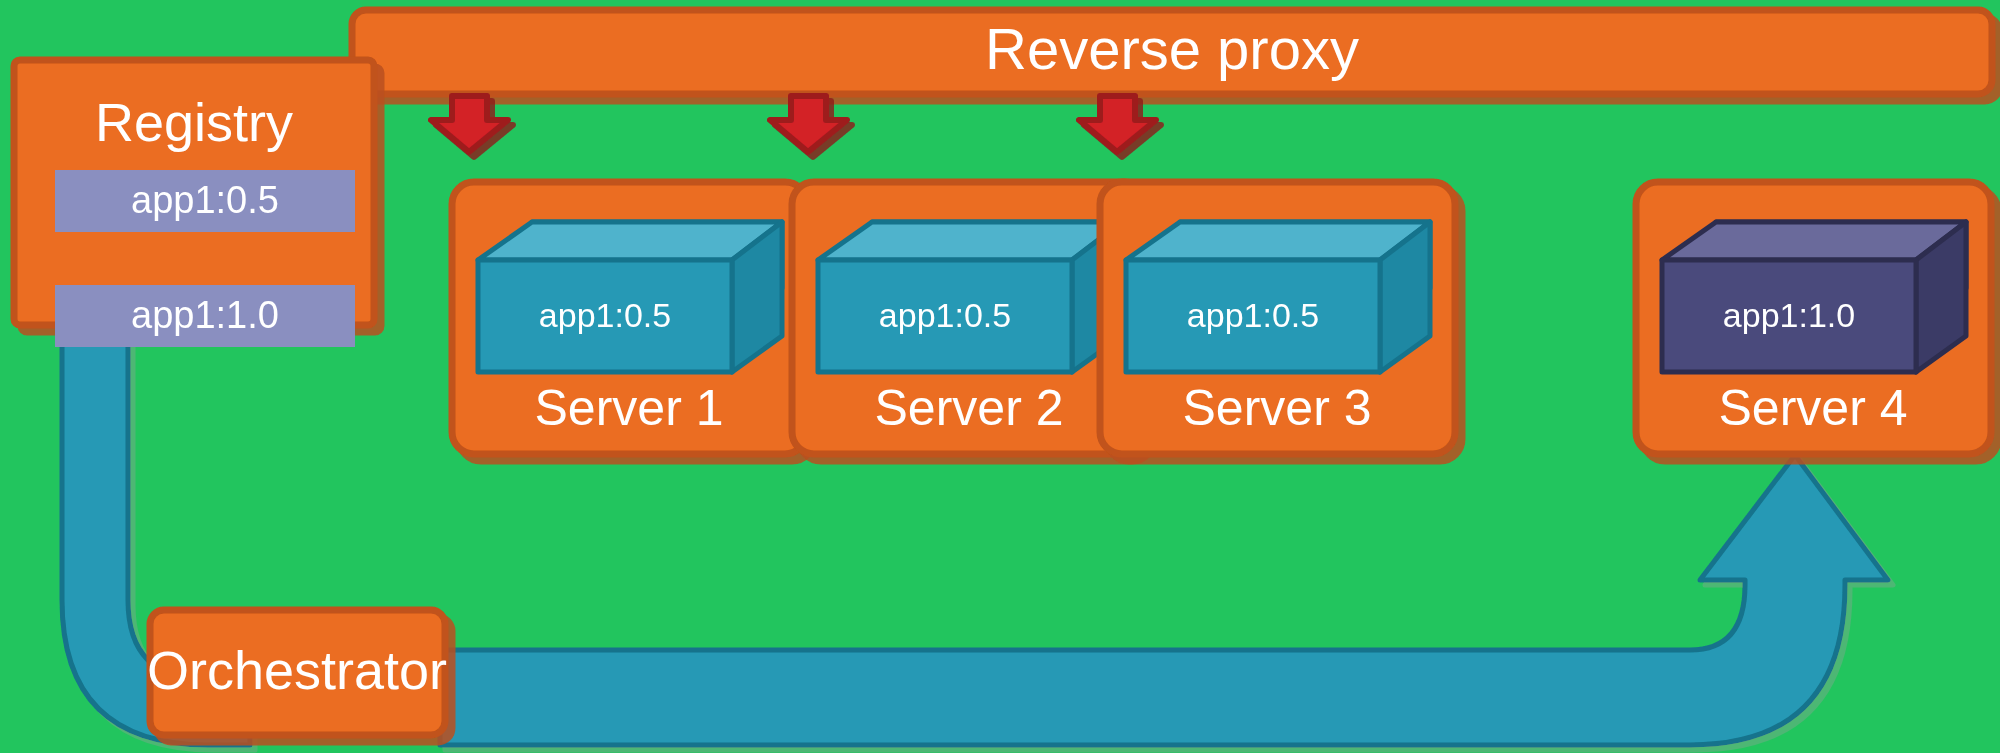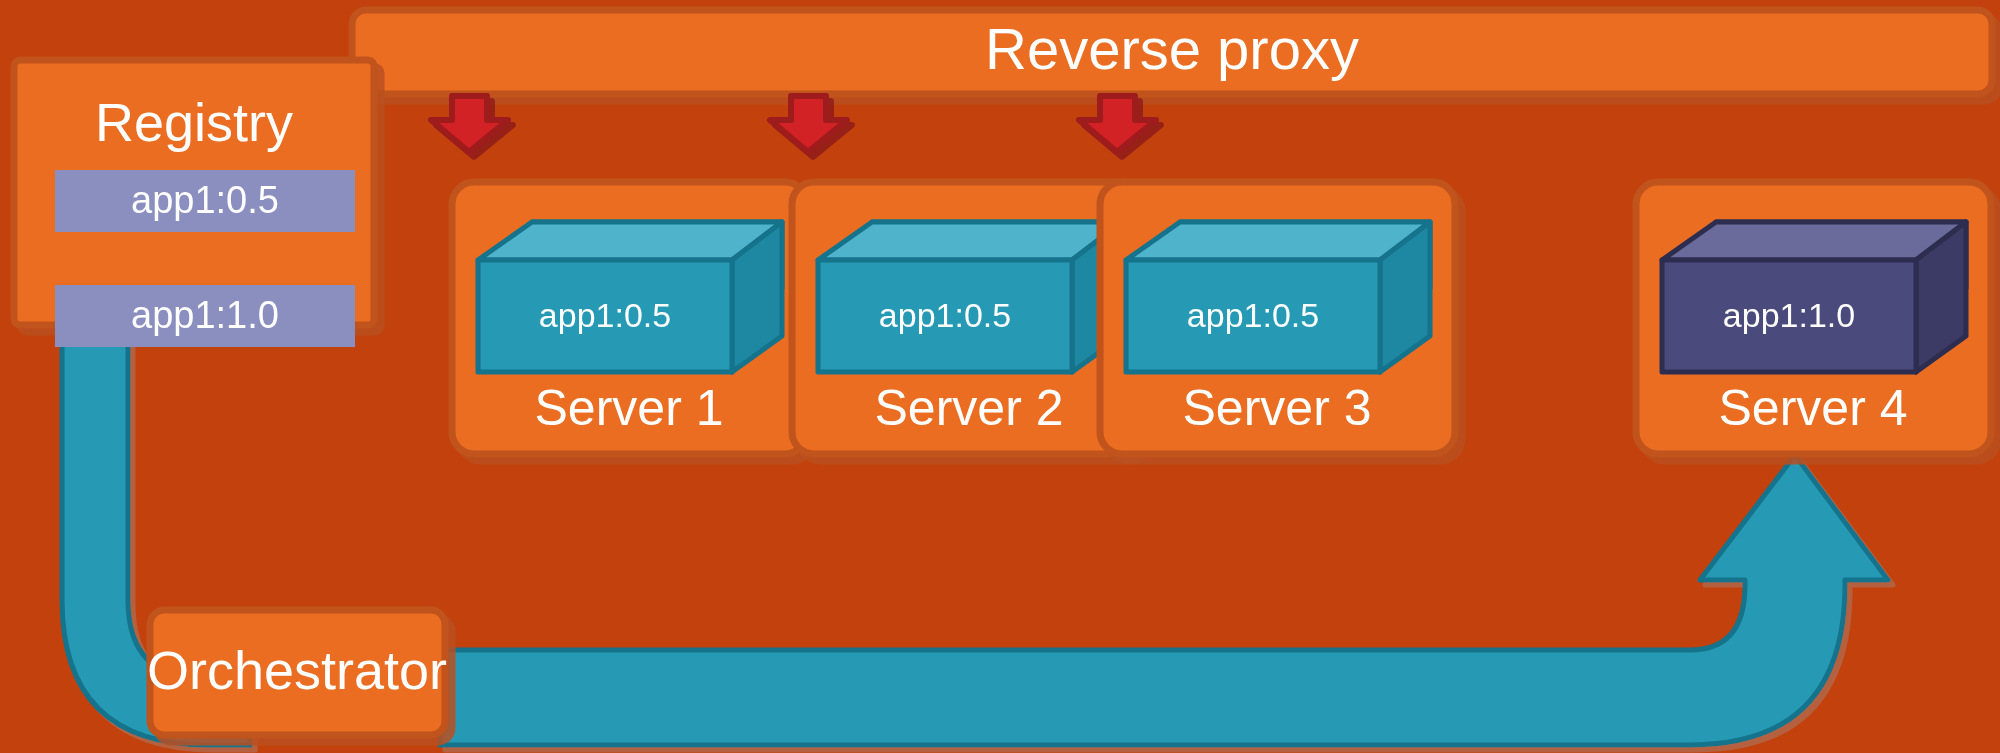--- a/index.html
+++ b/index.html
@@ -7,21 +7,21 @@
     padding: 0;
     background: #ffffff;
   }
   body {
     font-family: "Liberation Sans", sans-serif;
   }
   #canvas {
     position: relative;
     width: 2000px;
     height: 753px;
-    background: #c2410c;
+    background: #22c55e;
     overflow: hidden;
   }
   #diagram-svg {
     position: absolute;
     left: 0;
     top: 0;
     width: 2000px;
     height: 753px;
   }
   .svg-label {

